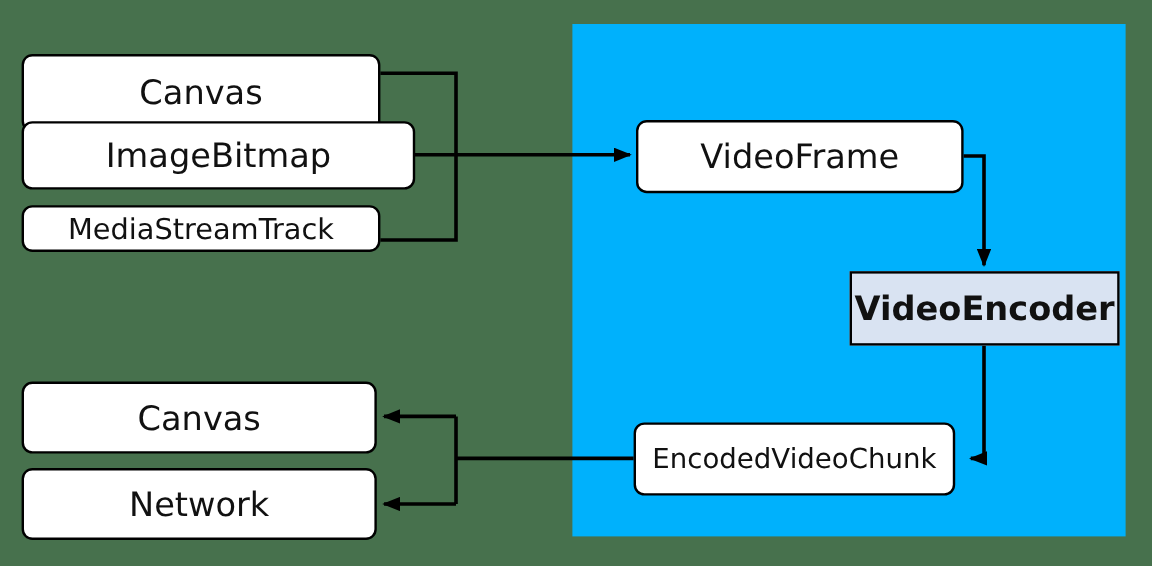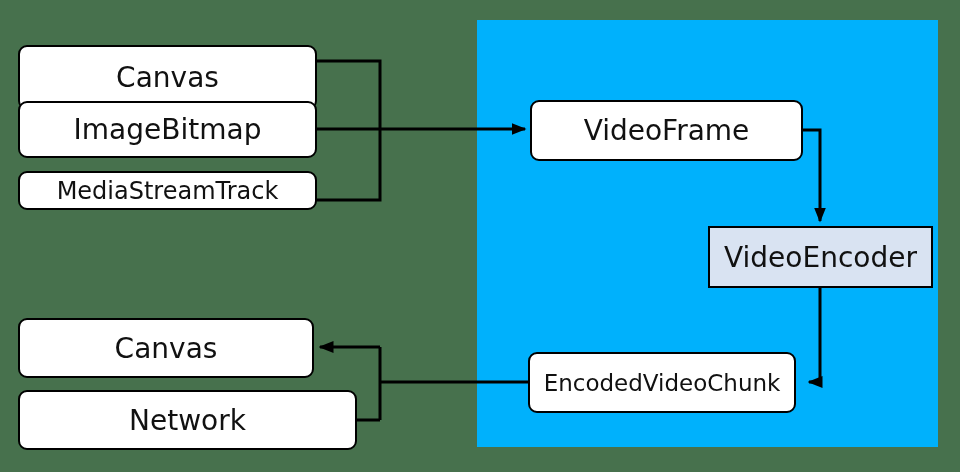--- a/index.html
+++ b/index.html
@@ -33,29 +33,29 @@
   .node{
     position:absolute;
     box-sizing:border-box;
     background:var(--node-fill);
     border:2px solid #000;
     border-radius:9px;
     display:flex;align-items:center;justify-content:center;
     color:var(--text);
     white-space:nowrap;
   }
-  .node.square{border-radius:0;background:var(--encoder-fill);}
+  .node.square{border-radius:0;background:var(--encoder-fill);font-weight:bold;}
   .n-canvas            {left:18px; top:45px;  width:299px;height:65px;font-size:28px;text-align:center;}
-  .n-image-bitmap      {left:18px; top:101px; width:299px;height:57px;font-size:28px;}
+  .n-image-bitmap      {left:18px; top:101px; width:328px;height:57px;font-size:28px;}
   .n-media-stream-track{left:18px; top:171px; width:299px;height:39px;font-size:24px;}
   .n-video-frame       {left:530px;top:100px; width:273px;height:61px;font-size:28px;}
   .n-video-encoder     {left:708px;top:226px; width:225px;height:62px;font-size:28px;}
   .n-encoded-chunk     {left:528px;top:352px; width:268px;height:61px;font-size:23px;}
   .n-storage           {left:18px; top:318px; width:296px;height:60px;font-size:28px;}
-  .n-network           {left:18px; top:390px; width:339px;height:60px;font-size:28px;}
+  .n-network           {left:18px; top:390px; width:296px;height:60px;font-size:28px;}
 </style>
 </head>
 <body>
 
 <div class="stage">
 
   <div class="panel"></div>
 
   <svg class="wires" viewBox="0 0 960 472" aria-hidden="true">
     <defs>

